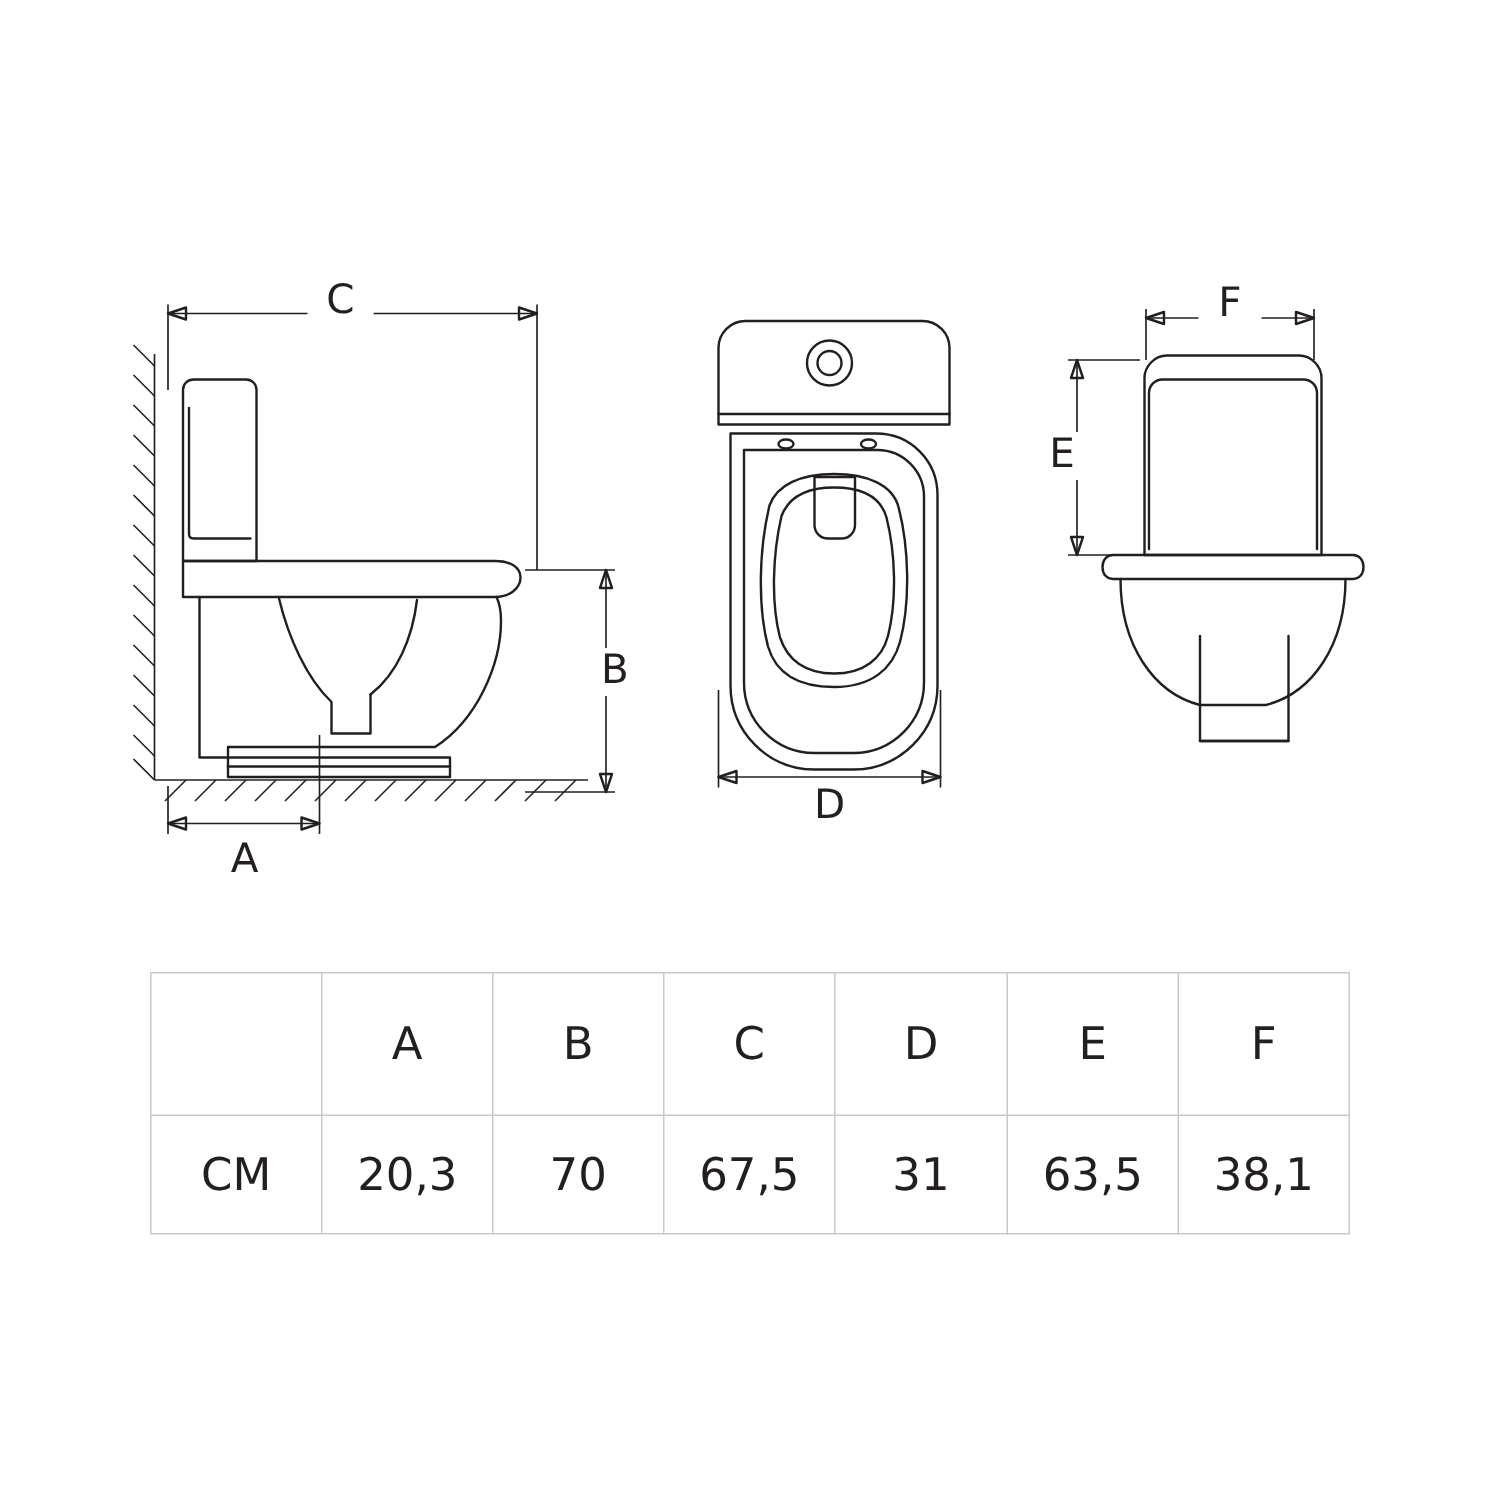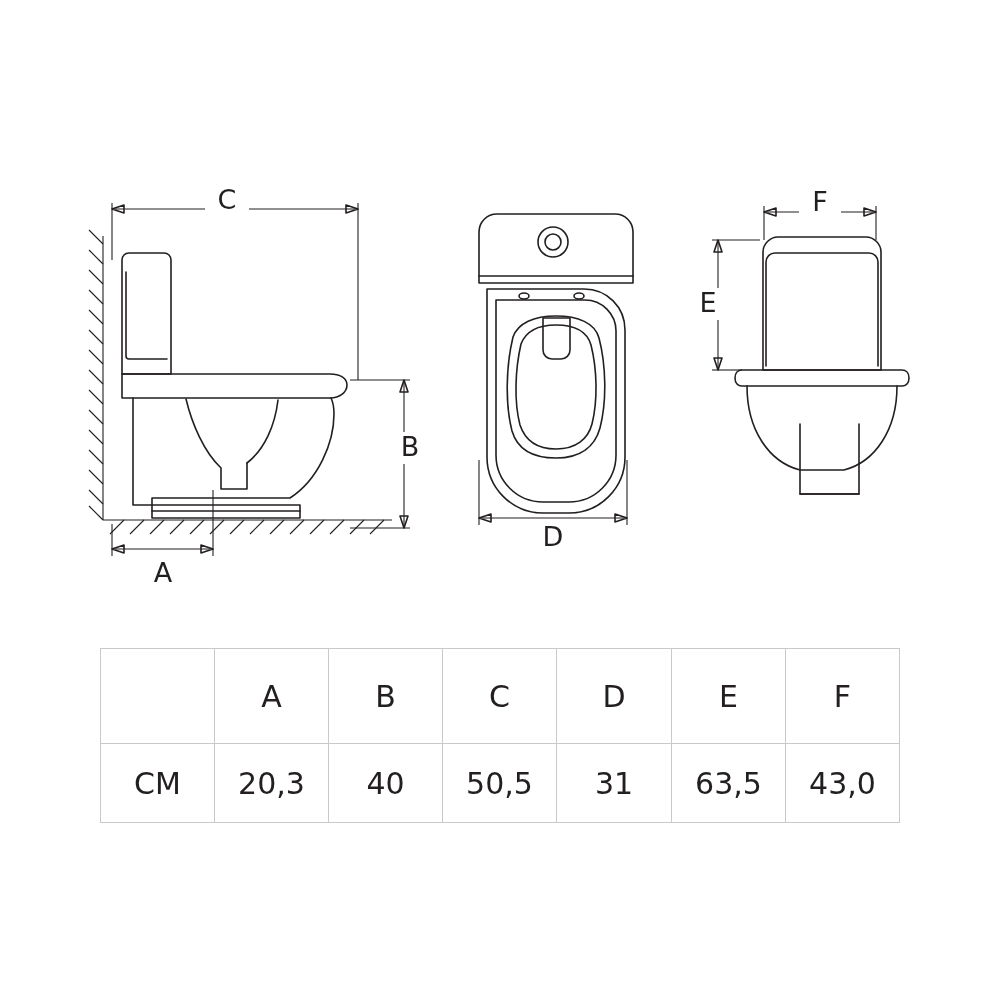--- a/index.html
+++ b/index.html
@@ -245,22 +245,22 @@
         <th>C</th>
         <th class="col-d">D</th>
         <th>E</th>
         <th>F</th>
       </tr>
     </thead>
     <tbody>
       <tr>
         <td>CM</td>
         <td>20,3</td>
-        <td>40</td>
-        <td>50,5</td>
+        <td>70</td>
+        <td>67,5</td>
         <td>31</td>
         <td>63,5</td>
-        <td>43,0</td>
+        <td>38,1</td>
       </tr>
     </tbody>
   </table>
 
 </div>
 
 </body></html>

